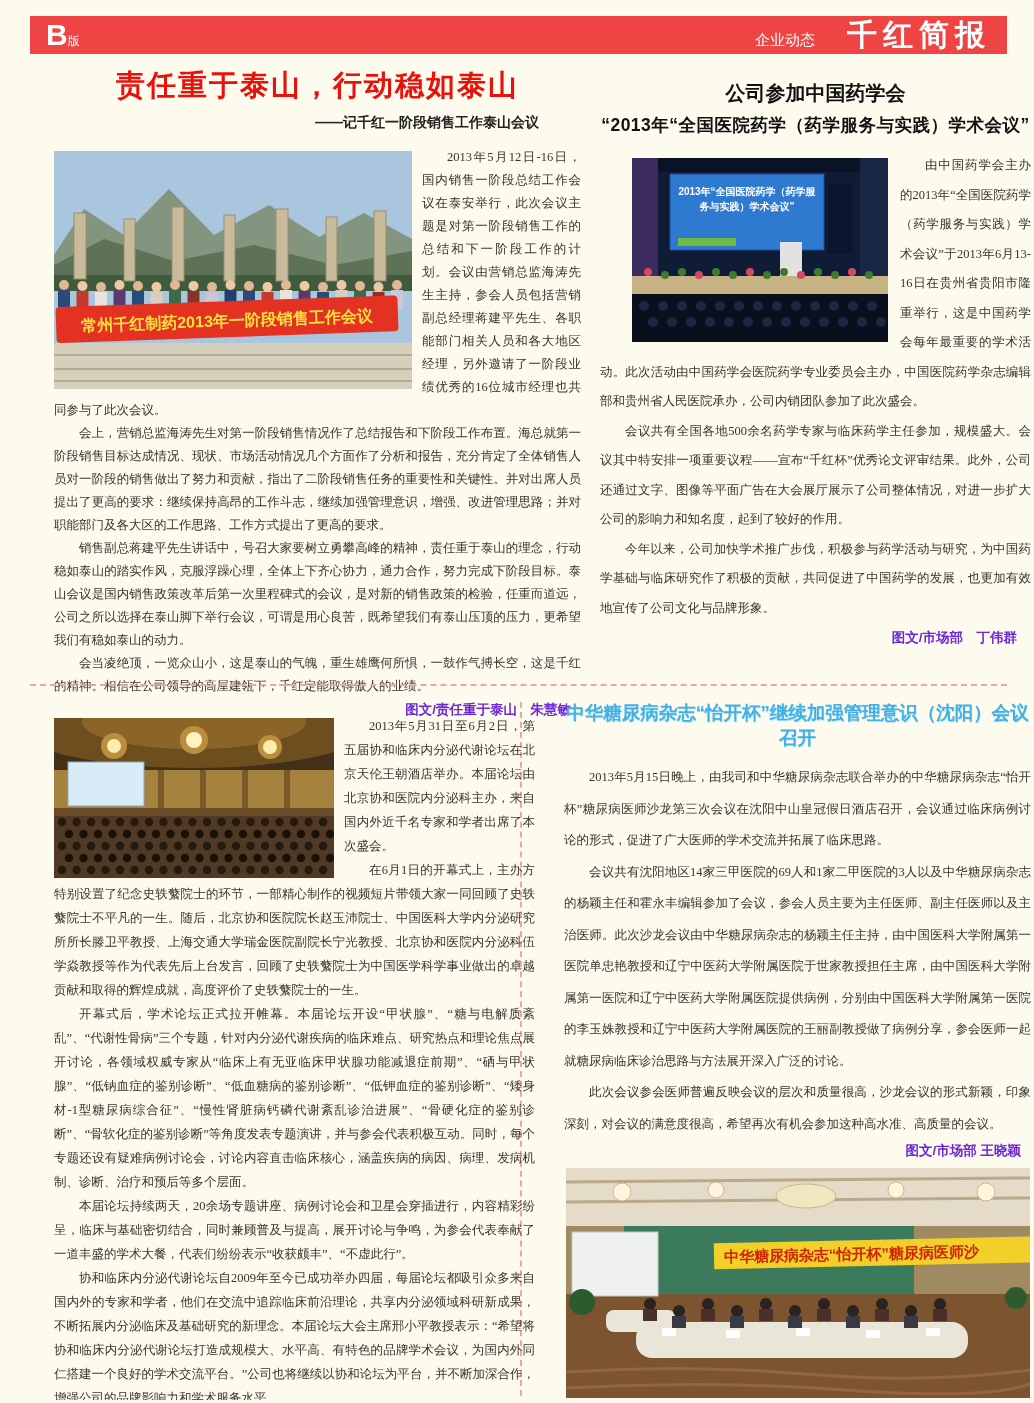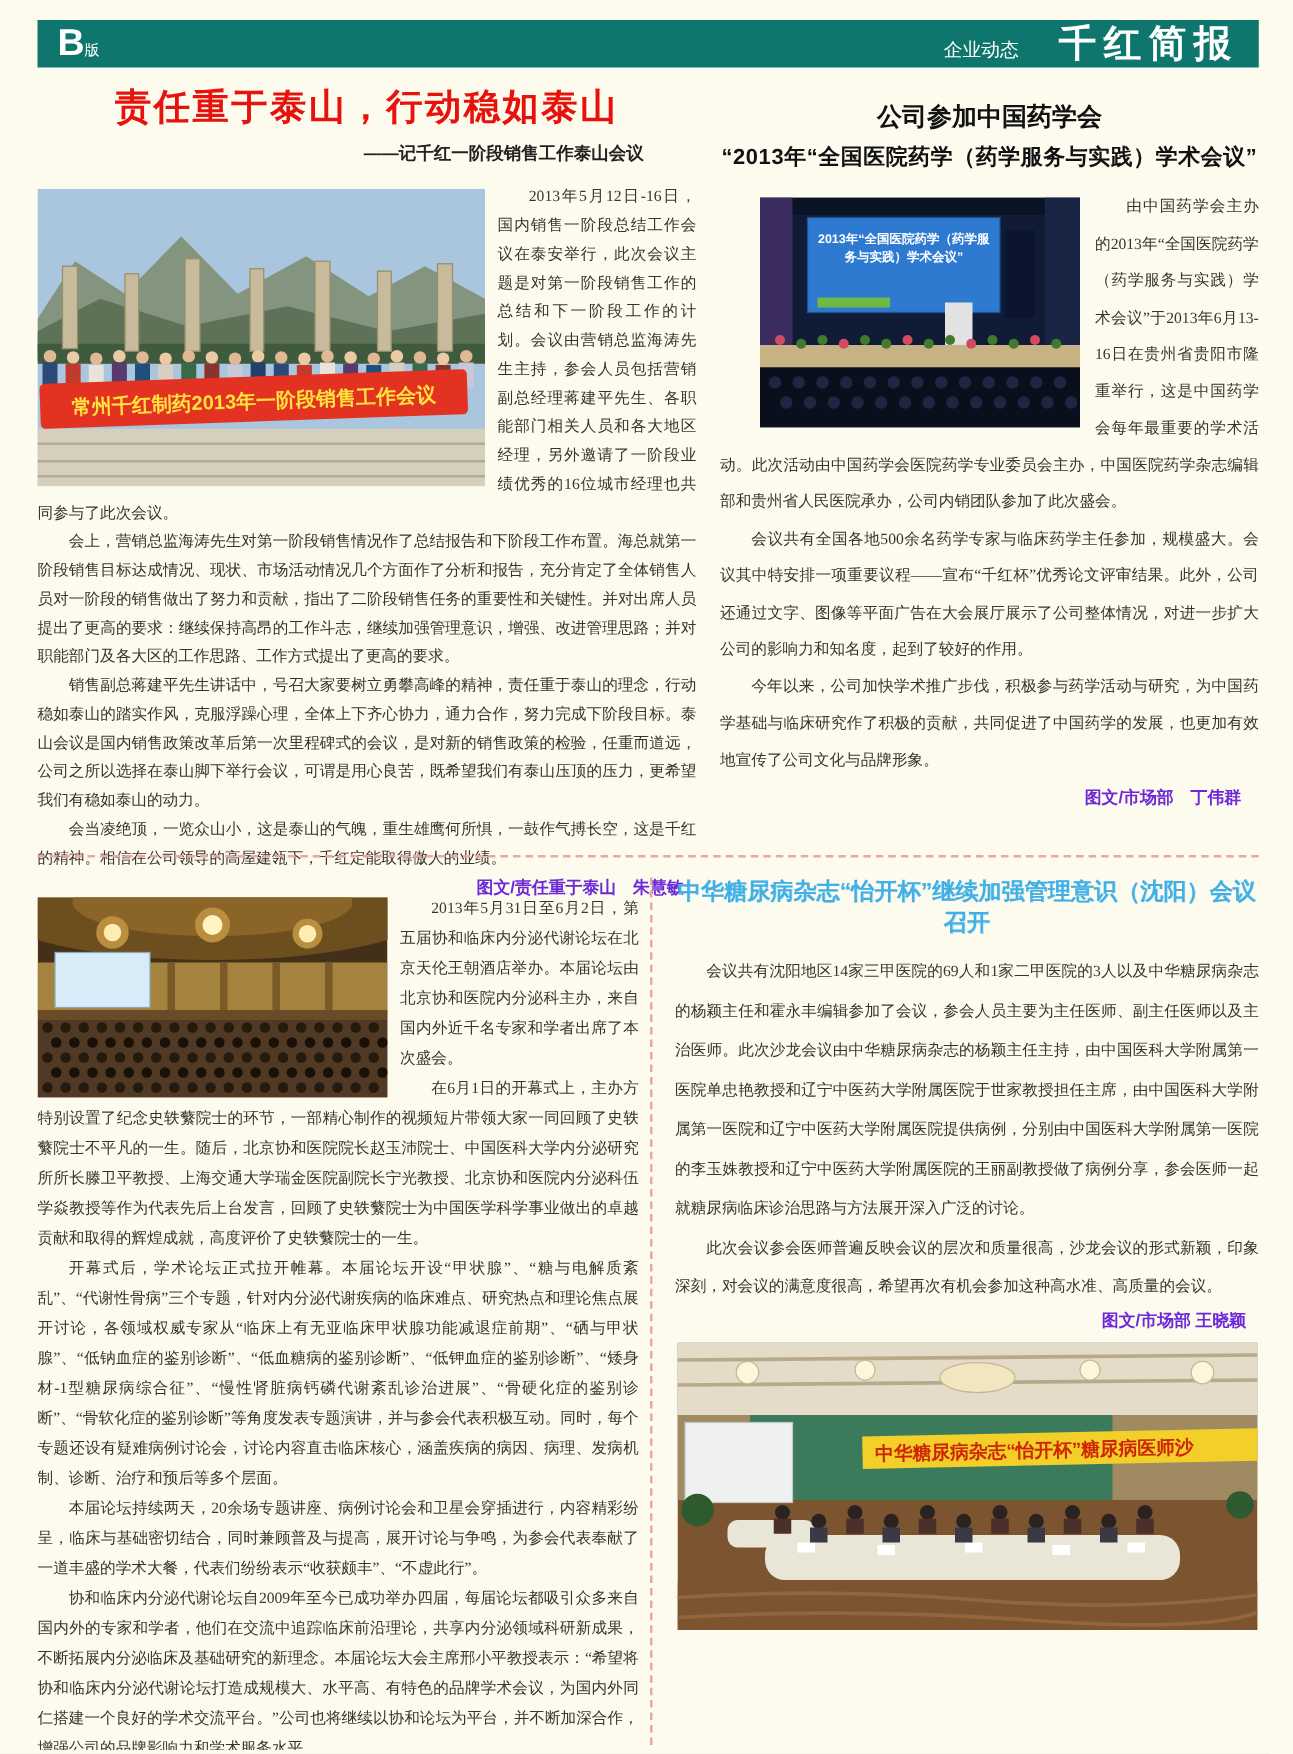--- a/index.html
+++ b/index.html
@@ -1,29 +1,29 @@
 <!DOCTYPE html>
 <html><head>
 <meta charset="utf-8">
 <style>
   html,body{margin:0;padding:0;background:#efe9d8;}
   .page{position:relative;width:1034px;height:1403px;background:#fdfaee;overflow:hidden;
         font-family:"Liberation Serif","DejaVu Serif",serif;color:#3a332c;}
   
-  .mast-bar{position:absolute;left:30px;top:16px;width:977px;height:38px;background:#0f766e;
+  .mast-bar{position:absolute;left:30px;top:16px;width:977px;height:38px;background:#ef4444;
             color:#fff;display:flex;align-items:center;justify-content:space-between;
             padding:0 16px;box-sizing:border-box;}
   .edition{font-family:"Liberation Sans",sans-serif;font-weight:bold;font-size:30px;line-height:1;}
   .edition .suffix{font-size:12px;font-weight:normal;}
   .mast-right{display:flex;align-items:baseline;gap:32px;}
   .section-label{font-size:15px;font-family:"Liberation Sans",sans-serif;}
   .mast-title{font-size:30px;font-weight:bold;letter-spacing:6px;
               font-family:"DejaVu Serif",serif;}
   
-  .article{position:absolute;}
+  .article{position:absolute;margin-left:24px;}
   .a1{left:30px;top:66px;width:527px;}
   .a2{left:576px;top:80px;width:431px;}
   .a3{left:30px;top:700px;width:481px;height:700px;overflow:hidden;}
   .a4{left:540px;top:700px;width:467px;height:700px;overflow:hidden;}
   .t1-title{color:#e8120c;font-size:29px;font-weight:900;text-align:center;letter-spacing:2px;
             font-family:"Liberation Sans",sans-serif;}
   .t1-sub{text-align:right;padding-right:42px;font-weight:bold;font-size:14px;margin-top:8px;
           font-family:"Liberation Sans",sans-serif;color:#222;}
   .t2-title1{font-size:20px;font-weight:900;text-align:center;font-family:"Liberation Sans",sans-serif;color:#111;}
   .t2-title2{font-size:17.5px;font-weight:900;text-align:center;margin-top:6px;
@@ -350,20 +350,21 @@
         <p>开幕式后，学术论坛正式拉开帷幕。本届论坛开设“甲状腺”、“糖与电解质紊乱”、“代谢性骨病”三个专题，针对内分泌代谢疾病的临床难点、研究热点和理论焦点展开讨论，各领域权威专家从“临床上有无亚临床甲状腺功能减退症前期”、“硒与甲状腺”、“低钠血症的鉴别诊断”、“低血糖病的鉴别诊断”、“低钾血症的鉴别诊断”、“矮身材-1型糖尿病综合征”、“慢性肾脏病钙磷代谢紊乱诊治进展”、“骨硬化症的鉴别诊断”、“骨软化症的鉴别诊断”等角度发表专题演讲，并与参会代表积极互动。同时，每个专题还设有疑难病例讨论会，讨论内容直击临床核心，涵盖疾病的病因、病理、发病机制、诊断、治疗和预后等多个层面。</p>
         <p>本届论坛持续两天，20余场专题讲座、病例讨论会和卫星会穿插进行，内容精彩纷呈，临床与基础密切结合，同时兼顾普及与提高，展开讨论与争鸣，为参会代表奉献了一道丰盛的学术大餐，代表们纷纷表示“收获颇丰”、“不虚此行”。</p>
         <p>协和临床内分泌代谢论坛自2009年至今已成功举办四届，每届论坛都吸引众多来自国内外的专家和学者，他们在交流中追踪临床前沿理论，共享内分泌领域科研新成果，不断拓展内分泌临床及基础研究的新理念。本届论坛大会主席邢小平教授表示：“希望将协和临床内分泌代谢论坛打造成规模大、水平高、有特色的品牌学术会议，为国内外同仁搭建一个良好的学术交流平台。”公司也将继续以协和论坛为平台，并不断加深合作，增强公司的品牌影响力和学术服务水平。</p>
       </div>
 
   </div>
 
   <div class="article a4">
     <div class="t4-title">中华糖尿病杂志“怡开杯”继续加强管理意识（沈阳）会议召开</div>
     <div class="body b4">
+        <p>2013年5月15日晚上，由我司和中华糖尿病杂志联合举办的中华糖尿病杂志“怡开杯”糖尿病医师沙龙第三次会议在沈阳中山皇冠假日酒店召开，会议通过临床病例讨论的形式，促进了广大医师的学术交流并拓展了临床思路。</p>
         <p>会议共有沈阳地区14家三甲医院的69人和1家二甲医院的3人以及中华糖尿病杂志的杨颖主任和霍永丰编辑参加了会议，参会人员主要为主任医师、副主任医师以及主治医师。此次沙龙会议由中华糖尿病杂志的杨颖主任主持，由中国医科大学附属第一医院单忠艳教授和辽宁中医药大学附属医院于世家教授担任主席，由中国医科大学附属第一医院和辽宁中医药大学附属医院提供病例，分别由中国医科大学附属第一医院的李玉姝教授和辽宁中医药大学附属医院的王丽副教授做了病例分享，参会医师一起就糖尿病临床诊治思路与方法展开深入广泛的讨论。</p>
         <p>此次会议参会医师普遍反映会议的层次和质量很高，沙龙会议的形式新颖，印象深刻，对会议的满意度很高，希望再次有机会参加这种高水准、高质量的会议。</p>
       </div>
     <div class="byline by4">图文/市场部 王晓颖</div>
     <span class="photo photo4">
       <svg viewBox="0 0 464 230" preserveAspectRatio="none">
         <rect width="464" height="230" fill="#7c5430"></rect>
         <rect width="464" height="58" fill="#e4dcc8"></rect>
         <g stroke="#b9a98a" stroke-width="3">
           <line x1="0" y1="14" x2="464" y2="10"></line>

